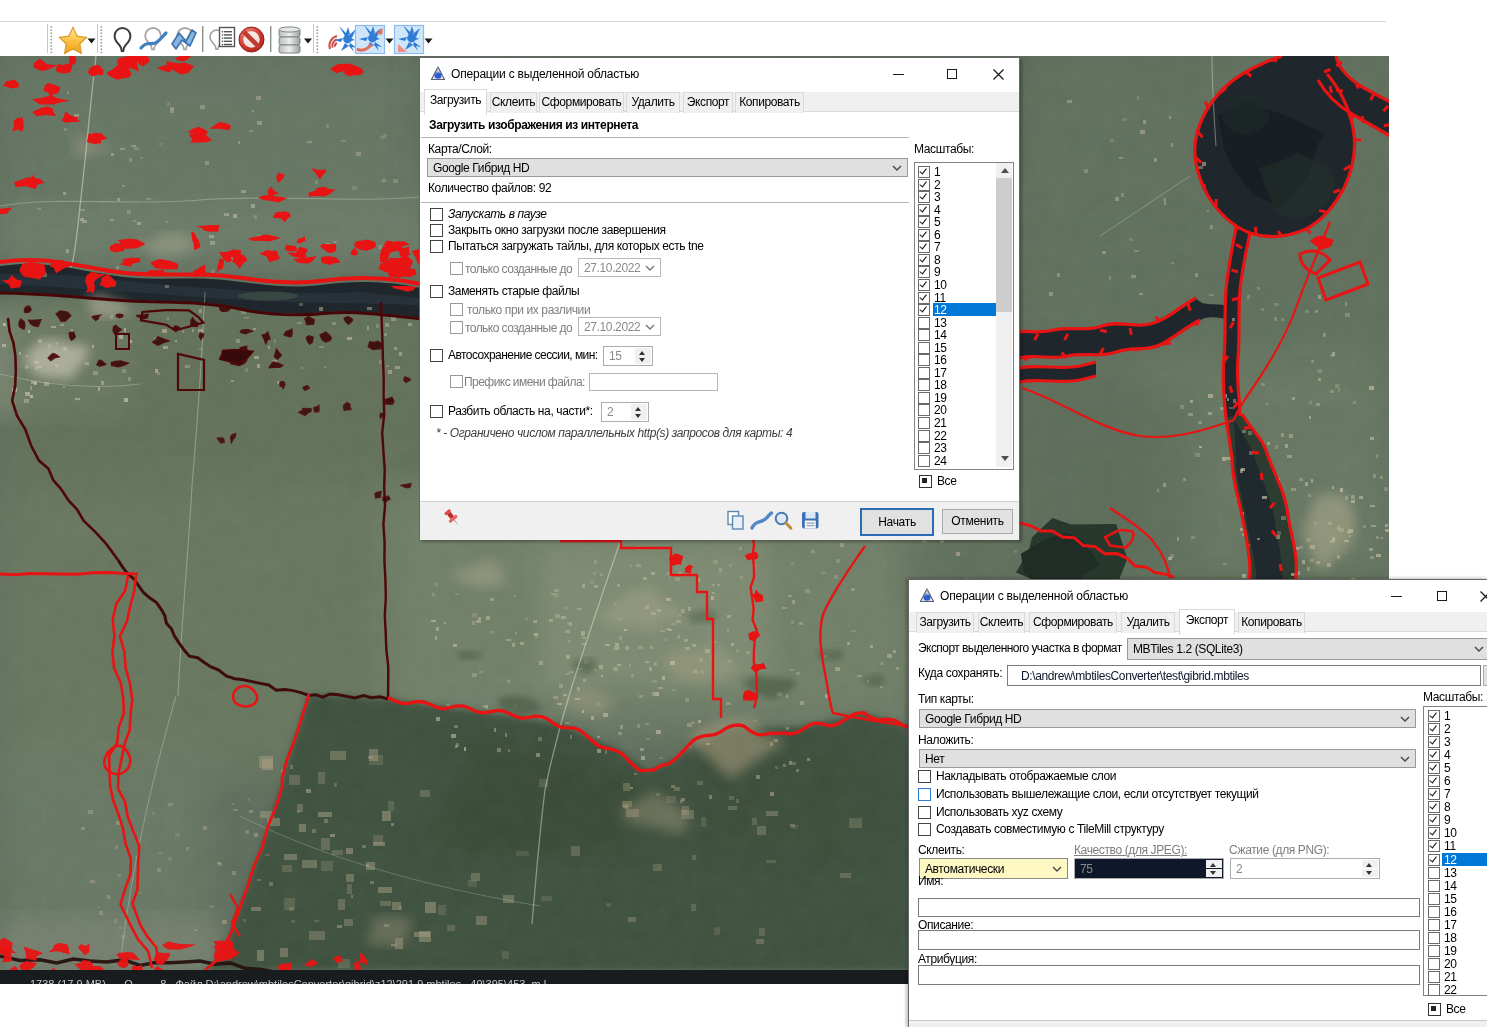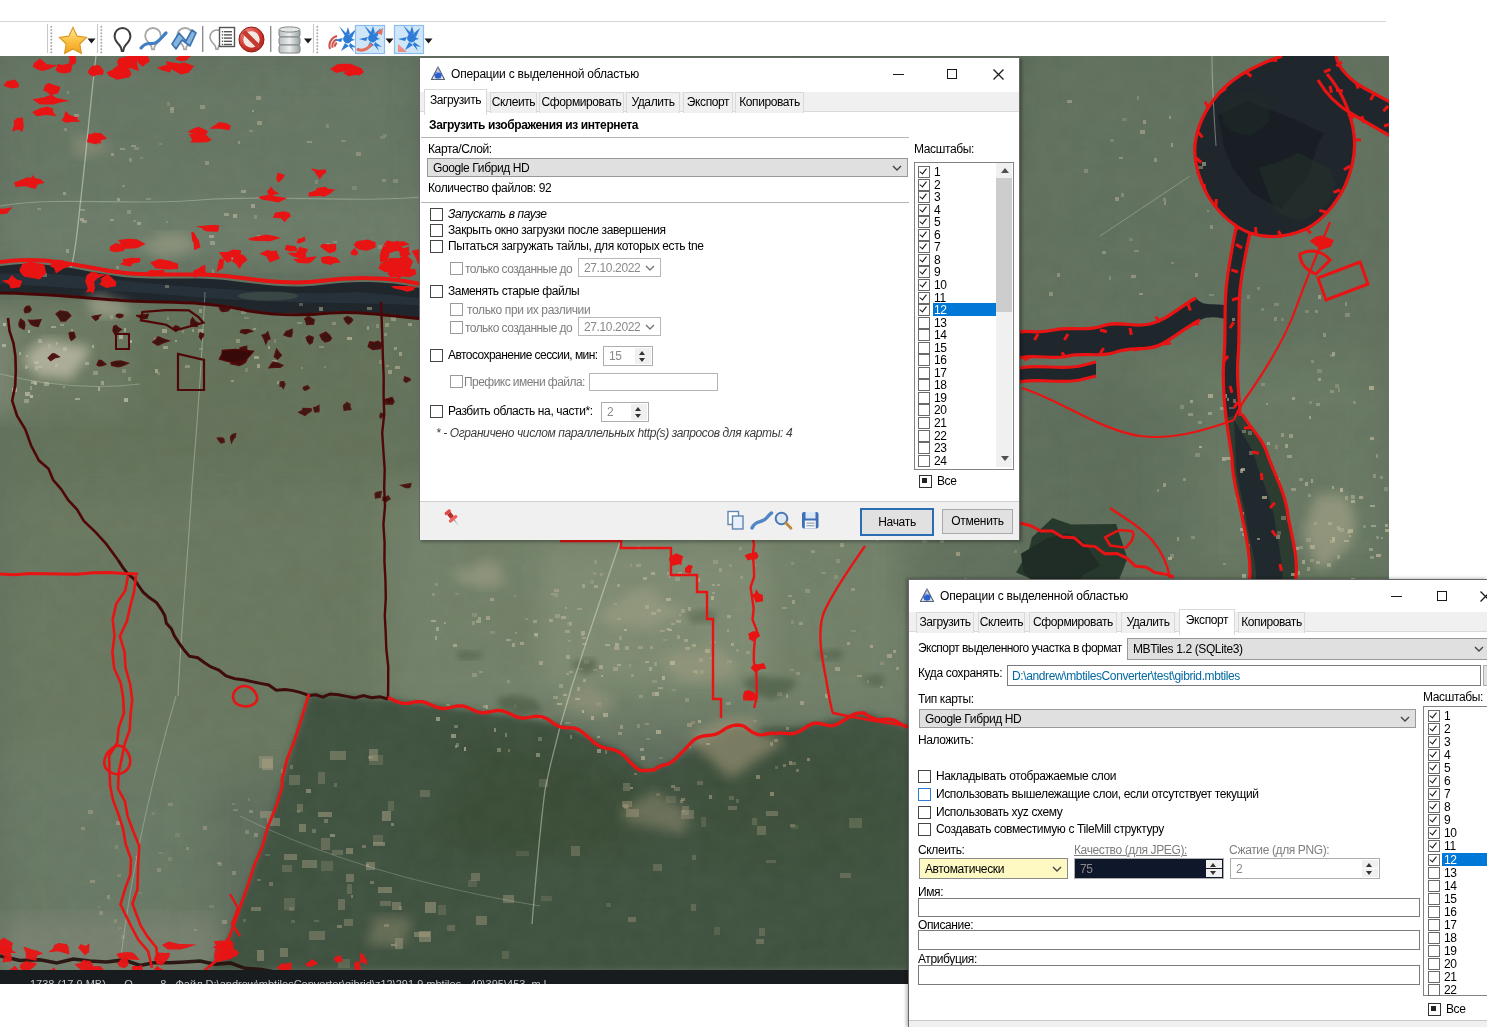--- a/index.html
+++ b/index.html
@@ -1560,31 +1560,37 @@
     <div class="tab" style="left:329px;top:32px;width:65px;height:18px">Копировать</div>
     <div class="lb t2" style="left:9px;top:62px;">Экспорт выделенного участка в формат</div>
     <div class="ctl" style="left:218px;top:58px;width:361px;height:20px;background:#e0e0e0;border:1px solid #999">
       <span style="position:absolute;left:5px;top:50%;transform:translateY(-50%);color:#000;white-space:nowrap">MBTiles 1.2 (SQLite3)</span>
       <svg width="10" height="6" viewBox="0 0 10 6" style="position:absolute;right:5px;top:50%;margin-top:-3px">
         <path d="M1,1 L5,5 L9,1" stroke="#444" stroke-width="1.4" fill="none"></path>
       </svg>
     </div>
     <div class="lb" style="left:9px;top:87px;">Куда сохранять:</div>
     <div class="ctl" style="left:98px;top:85px;width:472px;height:19px;background:#fff;border:1px solid #7a7a7a">
-      <span style="position:absolute;left:4px;top:50%;transform:translateY(-50%);color:#0369a1;white-space:nowrap">D:\andrew\mbtilesConverter\test\gibrid.mbtiles</span>
+      <span style="position:absolute;left:13px;top:50%;transform:translateY(-50%);color:#0f172a;white-space:nowrap">D:\andrew\mbtilesConverter\test\gibrid.mbtiles</span>
     </div>
     <div class="ctl" style="left:574px;top:85px;width:10px;height:19px;background:#e1e1e1;border:1px solid #adadad"></div>
     <div class="lb" style="left:9px;top:113px;">Тип карты:</div>
     <div class="ctl" style="left:10px;top:129px;width:495px;height:17px;background:#e0e0e0;border:1px solid #999">
       <span style="position:absolute;left:5px;top:50%;transform:translateY(-50%);color:#000;white-space:nowrap">Google Гибрид HD</span>
       <svg width="10" height="6" viewBox="0 0 10 6" style="position:absolute;right:5px;top:50%;margin-top:-3px">
         <path d="M1,1 L5,5 L9,1" stroke="#444" stroke-width="1.4" fill="none"></path>
       </svg>
     </div>
     <div class="lb" style="left:9px;top:154px;">Наложить:</div>
+    <div class="ctl" style="left:10px;top:169px;width:495px;height:17px;background:#e0e0e0;border:1px solid #999">
+      <span style="position:absolute;left:5px;top:50%;transform:translateY(-50%);color:#000;white-space:nowrap">Нет</span>
+      <svg width="10" height="6" viewBox="0 0 10 6" style="position:absolute;right:5px;top:50%;margin-top:-3px">
+        <path d="M1,1 L5,5 L9,1" stroke="#444" stroke-width="1.4" fill="none"></path>
+      </svg>
+    </div>
     <div class="cb" style="left:9px;top:190px;width:11px;height:11px;border-color:#454545"></div>
     <div class="lb" style="left:27px;top:190px;">Накладывать отображаемые слои</div>
     <div class="cb" style="left:9px;top:208px;width:11px;height:11px;border-color:#2e7cd6"></div>
     <div class="lb" style="left:27px;top:208px;">Использовать вышележащие слои, если отсутствует текущий</div>
     <div class="cb" style="left:9px;top:226px;width:11px;height:11px;border-color:#454545"></div>
     <div class="lb" style="left:27px;top:226px;">Использовать xyz схему</div>
     <div class="cb" style="left:9px;top:243px;width:11px;height:11px;border-color:#454545"></div>
     <div class="lb" style="left:27px;top:243px;">Создавать совместимую с TileMill структуру</div>
     <div class="lb" style="left:9px;top:264px;">Склеить:</div>
     <div class="lb dis" style="left:165px;top:264px;text-decoration:underline;">Качество (для JPEG):</div>
@@ -1606,21 +1612,21 @@
     </div>
     <div class="ctl" style="left:321px;top:278px;width:148px;height:19px;background:#fff;border:1px solid #adadad">
       <span style="position:absolute;left:5px;top:50%;transform:translateY(-50%);color:#8a8a8a">2</span>
       <div style="position:absolute;right:1px;top:1px;width:16px;height:8px;background:#f0f0f0">
         <div style="position:absolute;left:4px;top:2.5px;width:0;height:0;border-left:3.5px solid transparent;border-right:3.5px solid transparent;border-bottom:4px solid #333"></div>
       </div>
       <div style="position:absolute;right:1px;bottom:1px;width:16px;height:8px;background:#f0f0f0">
         <div style="position:absolute;left:4px;top:1.5px;width:0;height:0;border-left:3.5px solid transparent;border-right:3.5px solid transparent;border-top:4px solid #333"></div>
       </div>
     </div>
-    <div class="lb" style="left:9px;top:306px;text-align:right;">Имя:</div>
+    <div class="lb" style="left:9px;top:295px;text-align:right;">Имя:</div>
     <div class="ctl" style="left:9px;top:318px;width:500px;height:17px;background:#fff;border:1px solid #7a7a7a">
       <span style="position:absolute;left:4px;top:50%;transform:translateY(-50%);color:#000;white-space:nowrap"></span>
     </div>
     <div class="lb" style="left:9px;top:339px;">Описание:</div>
     <div class="ctl" style="left:9px;top:350px;width:500px;height:18px;background:#fff;border:1px solid #7a7a7a">
       <span style="position:absolute;left:4px;top:50%;transform:translateY(-50%);color:#000;white-space:nowrap"></span>
     </div>
     <div class="lb" style="left:9px;top:373px;">Атрибуция:</div>
     <div class="ctl" style="left:9px;top:385px;width:500px;height:18px;background:#fff;border:1px solid #7a7a7a">
       <span style="position:absolute;left:4px;top:50%;transform:translateY(-50%);color:#000;white-space:nowrap"></span>

